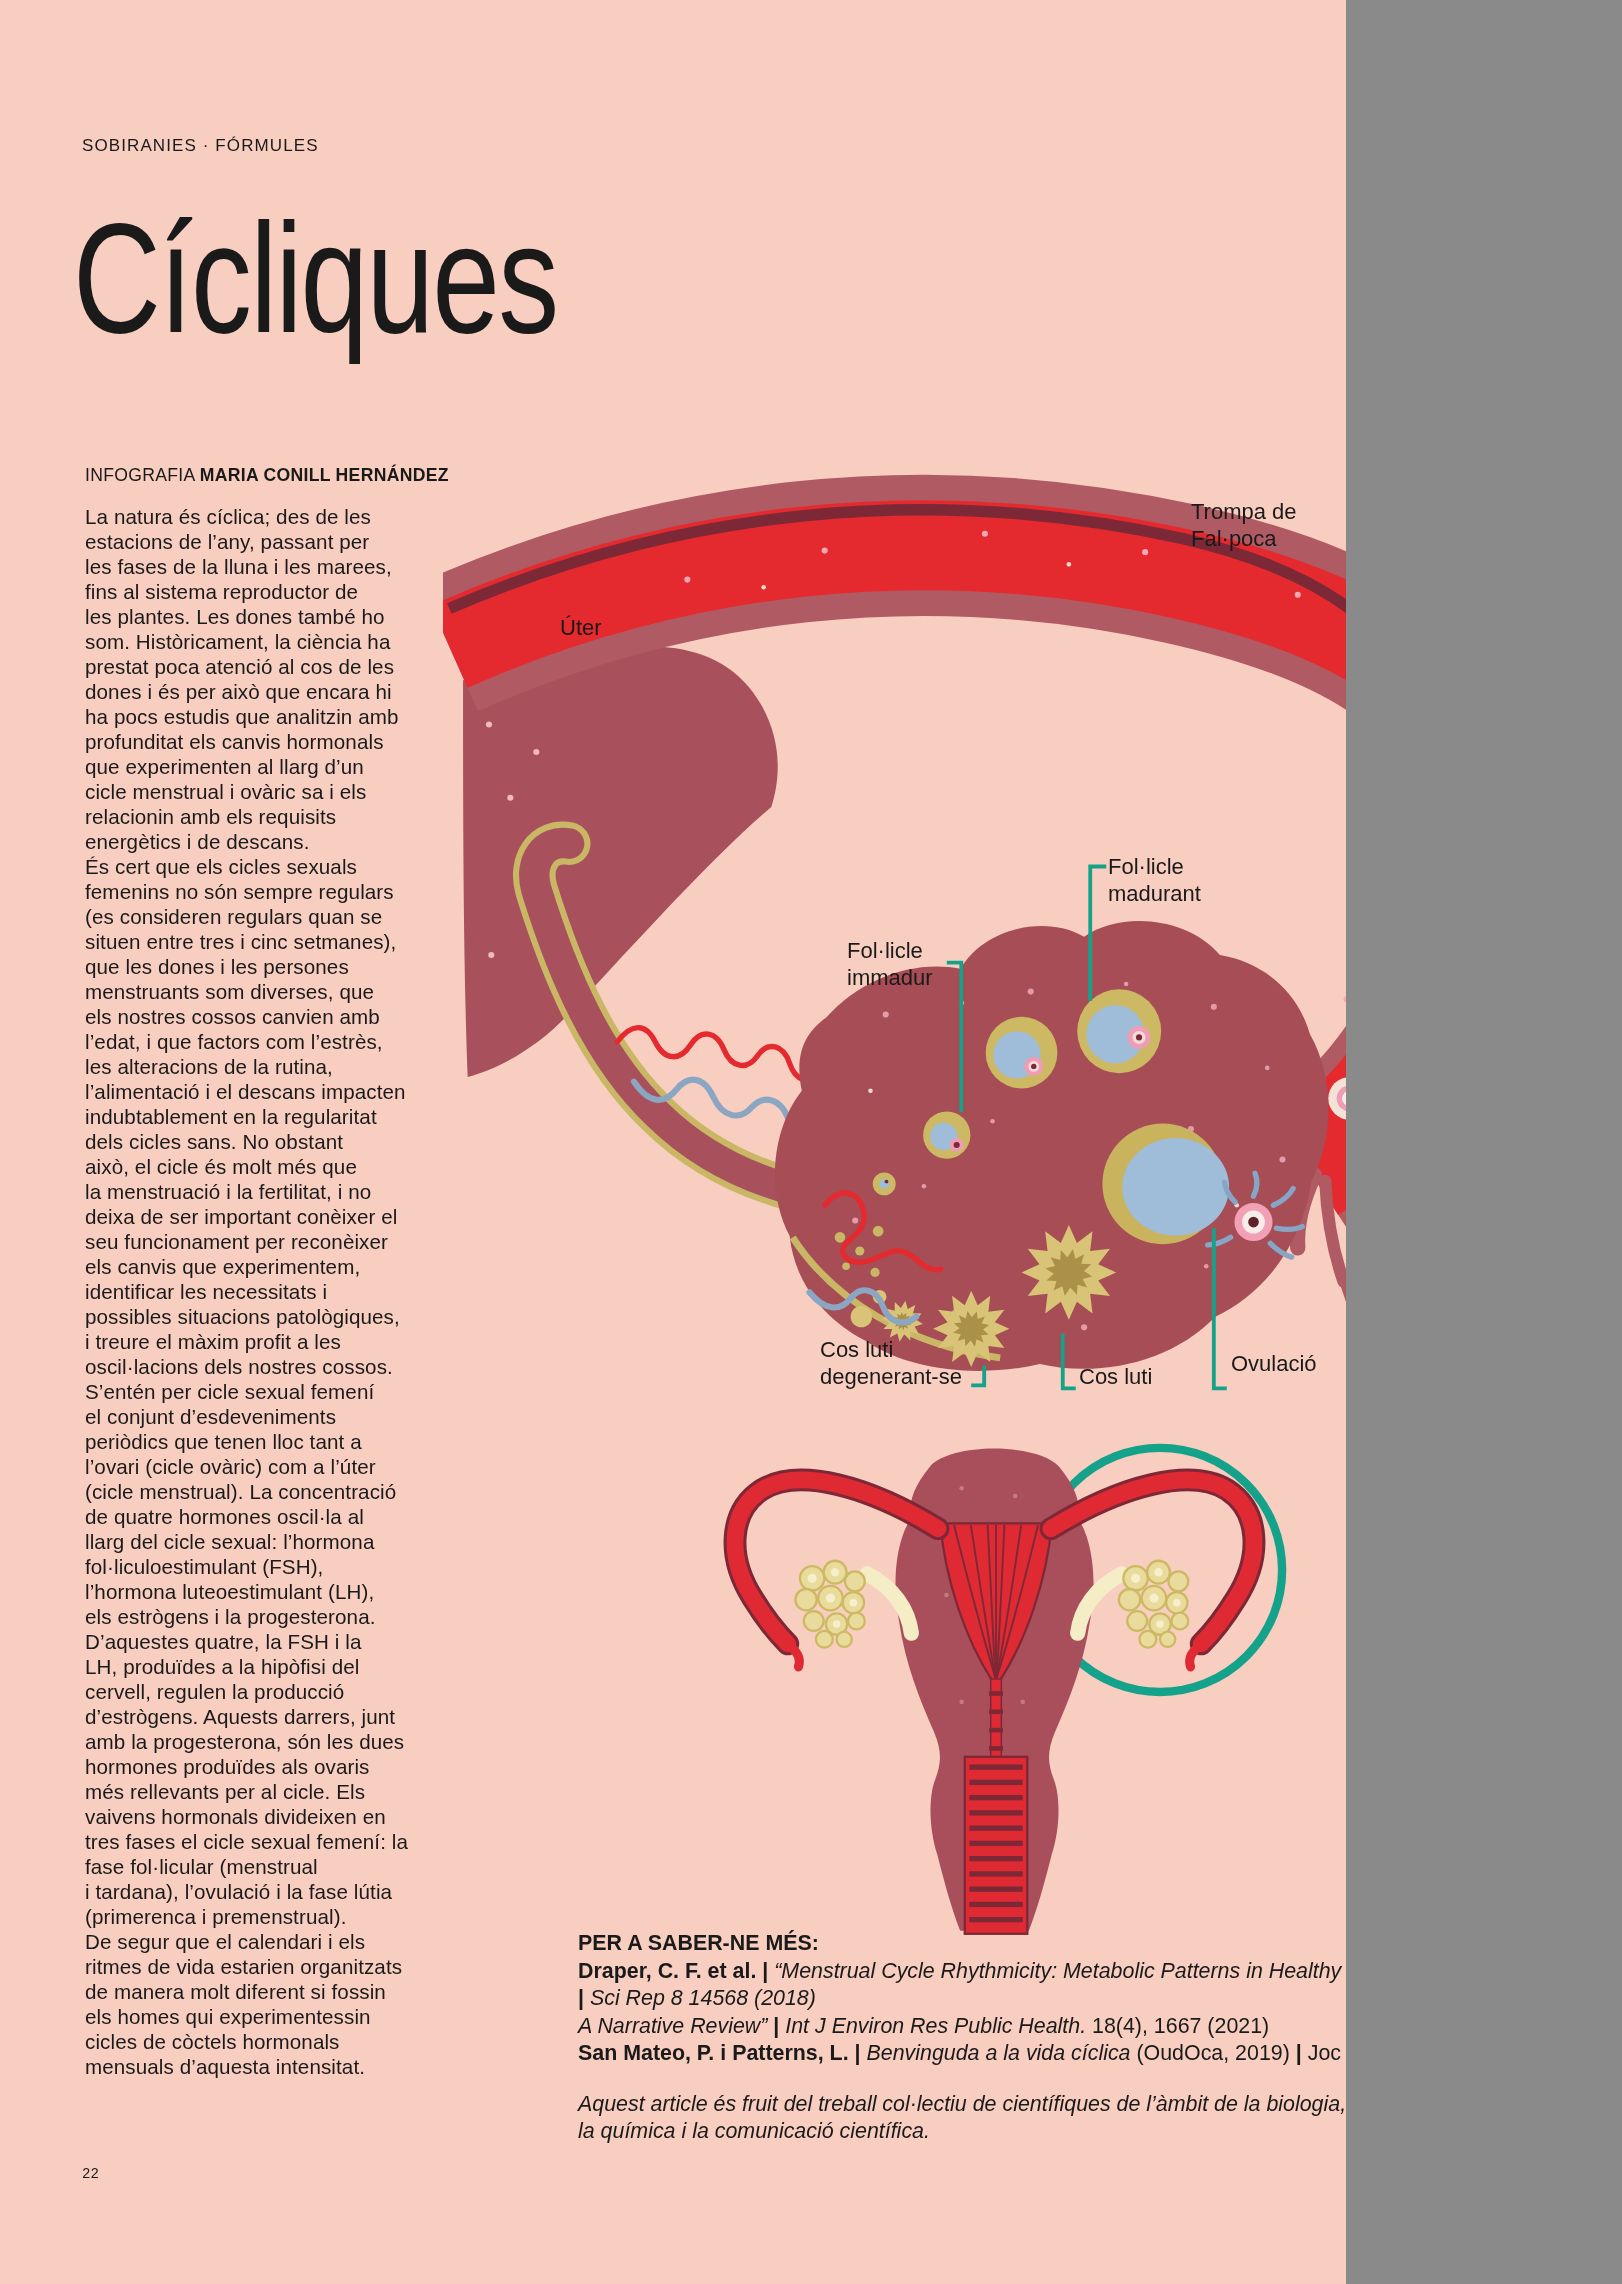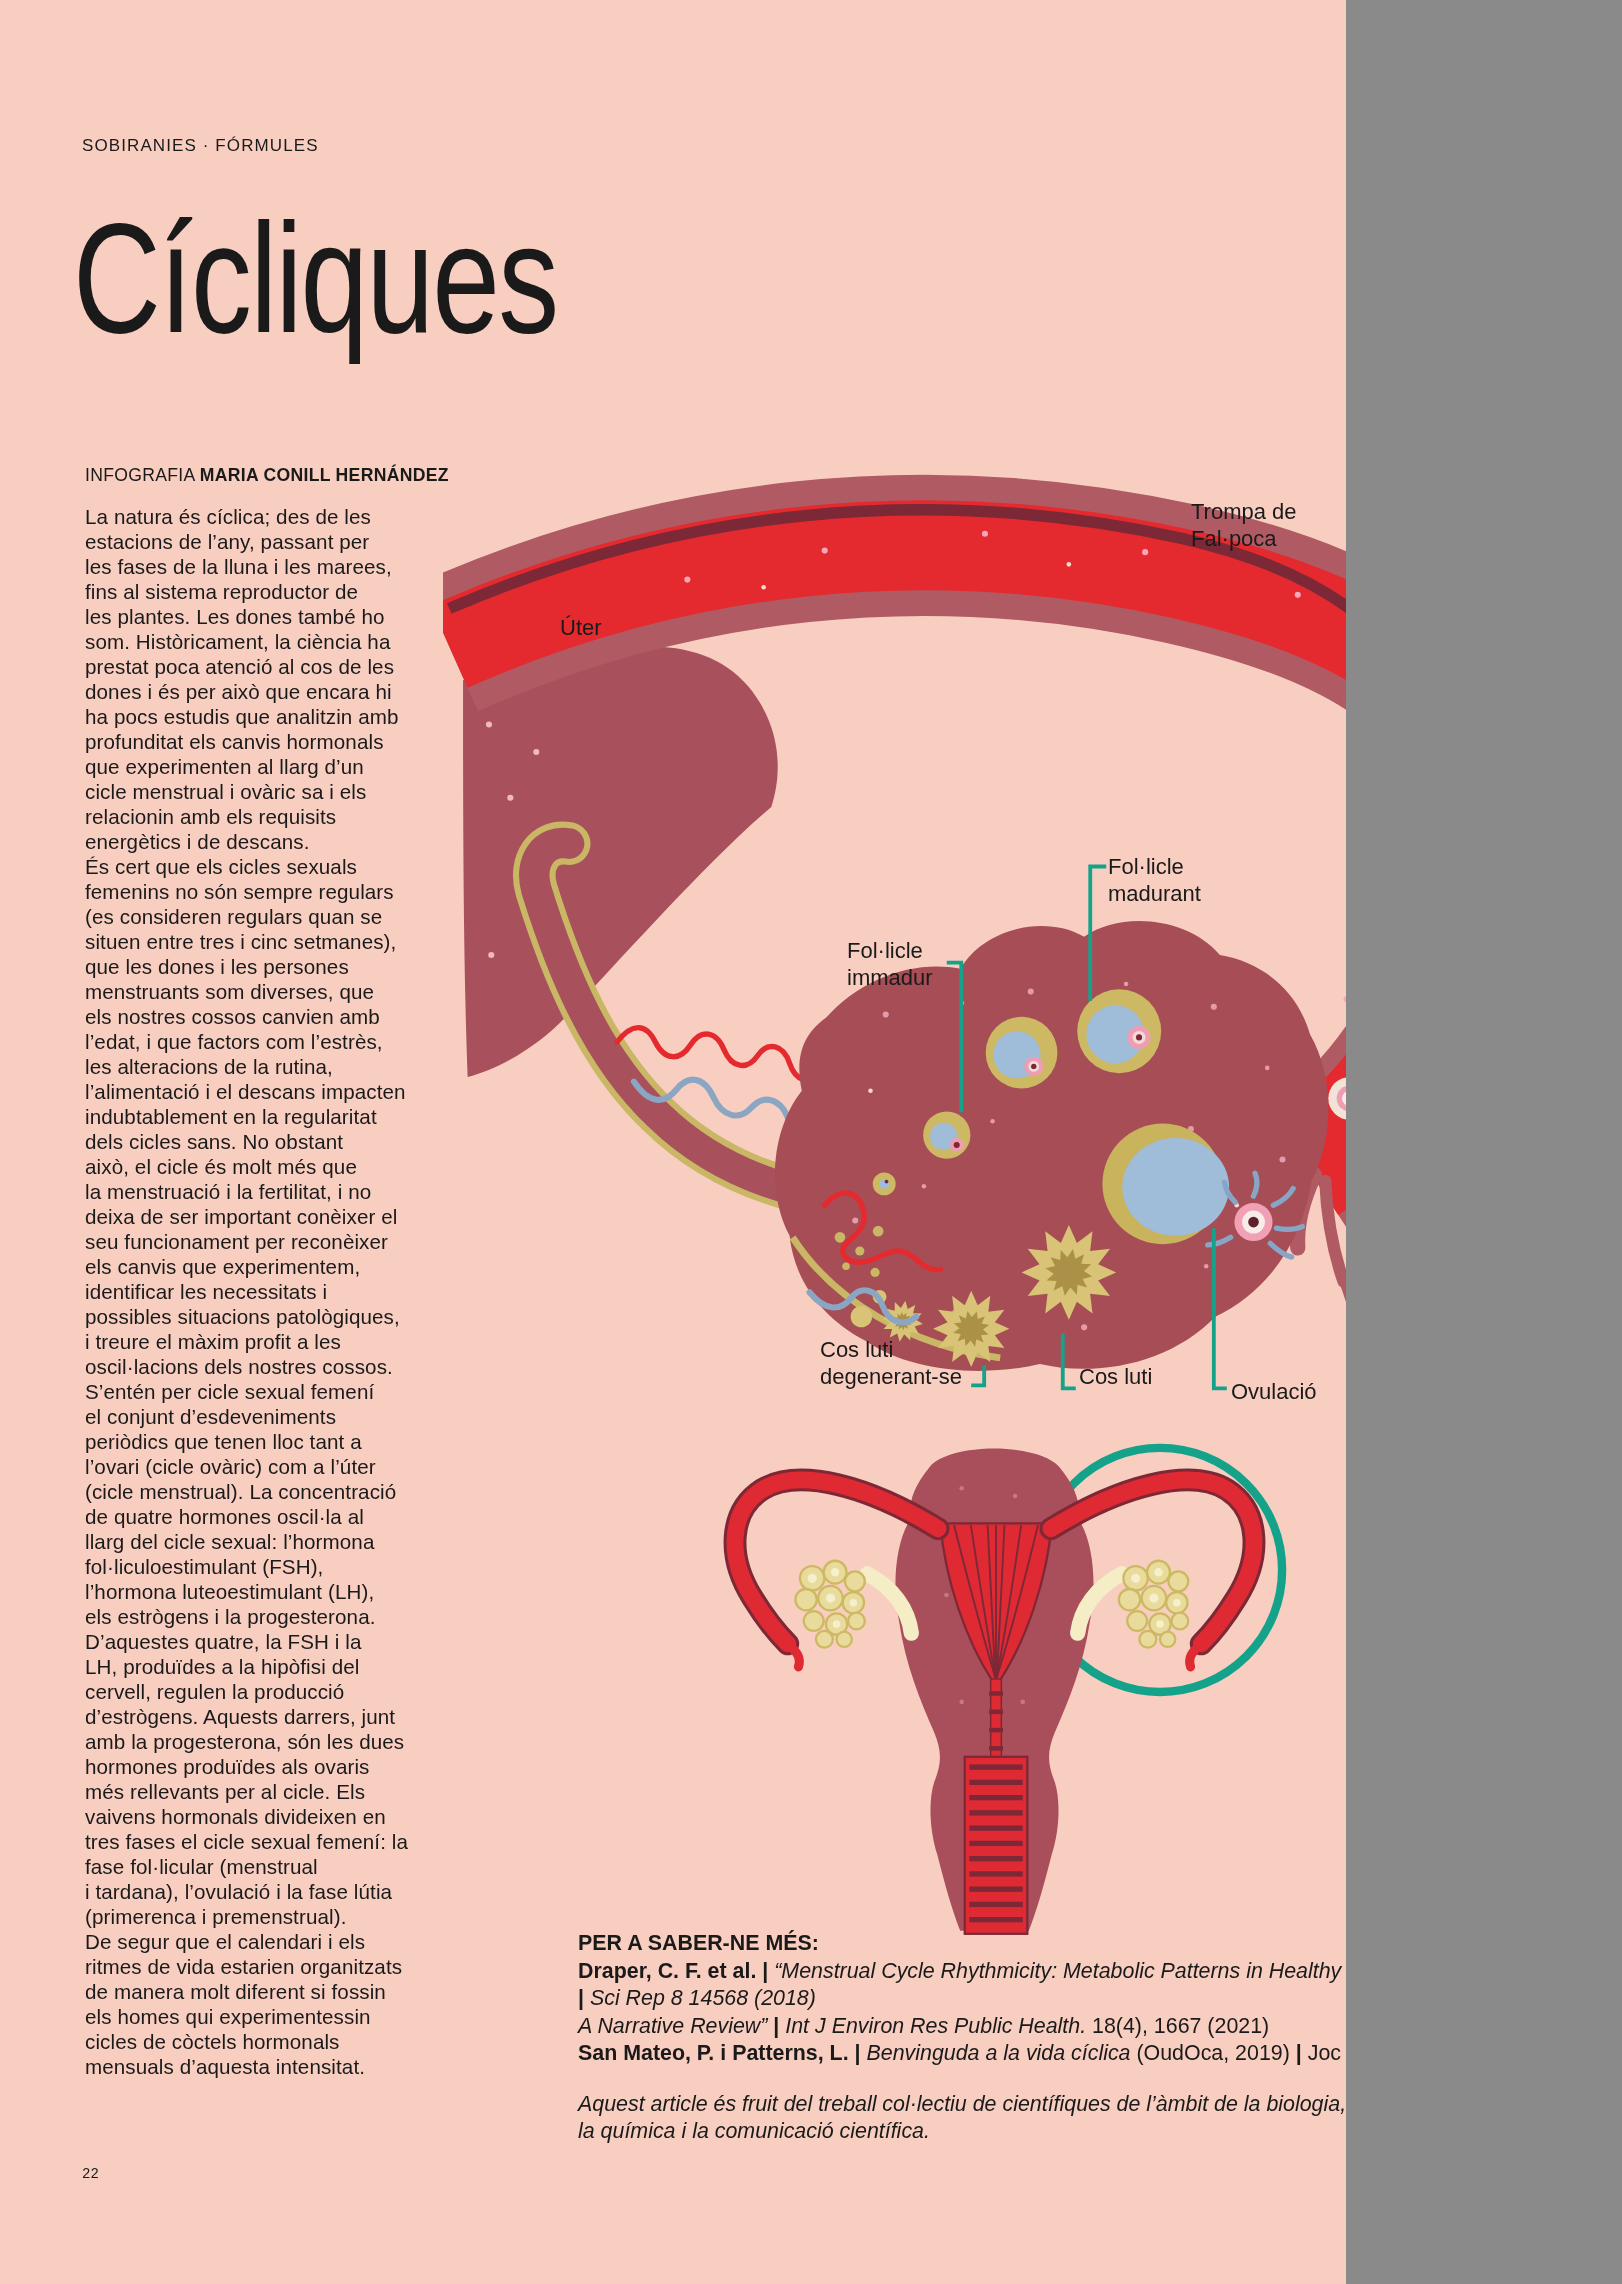--- a/index.html
+++ b/index.html
@@ -377,21 +377,21 @@
 
   <div class="abs dlabel" style="left:1191px;top:498px;">Trompa de Fal·poca</div>
   <div class="abs dlabel" style="left:560px;top:614px;">Úter</div>
   <div class="abs dlabel" style="left:1108px;top:853px;">Fol·licle
 madurant</div>
   <div class="abs dlabel" style="left:847px;top:937px;">Fol·licle
 immadur</div>
   <div class="abs dlabel" style="left:820px;top:1336px;">Cos luti
 degenerant-se</div>
   <div class="abs dlabel" style="left:1079px;top:1363px;">Cos luti</div>
-  <div class="abs dlabel" style="left:1231px;top:1378px;text-align:right;">Ovulació</div>
+  <div class="abs dlabel" style="left:1231px;top:1350px;text-align:right;">Ovulació</div>
 
   <div class="abs reading" style="left:578px;top:1930px;">
     <p class="rd-head">PER A SABER-NE MÉS:</p>
     <p><span class="b">Draper, C. F. et al. </span><span class="p">| </span><span class="i">“Menstrual Cycle Rhythmicity: Metabolic Patterns in Healthy Women”</span></p>
     <p><span class="p">| </span><span class="i">Sci Rep 8 14568 (2018)</span></p>
     <p><span class="i">A Narrative Review” </span><span class="p">| </span><span class="i">Int J Environ Res Public Health.</span><span class="r"> 18(4), 1667 (2021)</span></p>
     <p><span class="b">San Mateo, P. i Patterns, L. </span><span class="p">| </span><span class="i">Benvinguda a la vida cíclica</span><span class="r"> (OudOca, 2019) </span><span class="p">| </span><span class="r">Joc de Taula</span></p>
     <p class="rd-note">Aquest article és fruit del treball col·lectiu de científiques de l’àmbit de la biologia,
 la química i la comunicació científica.</p>
   </div>

